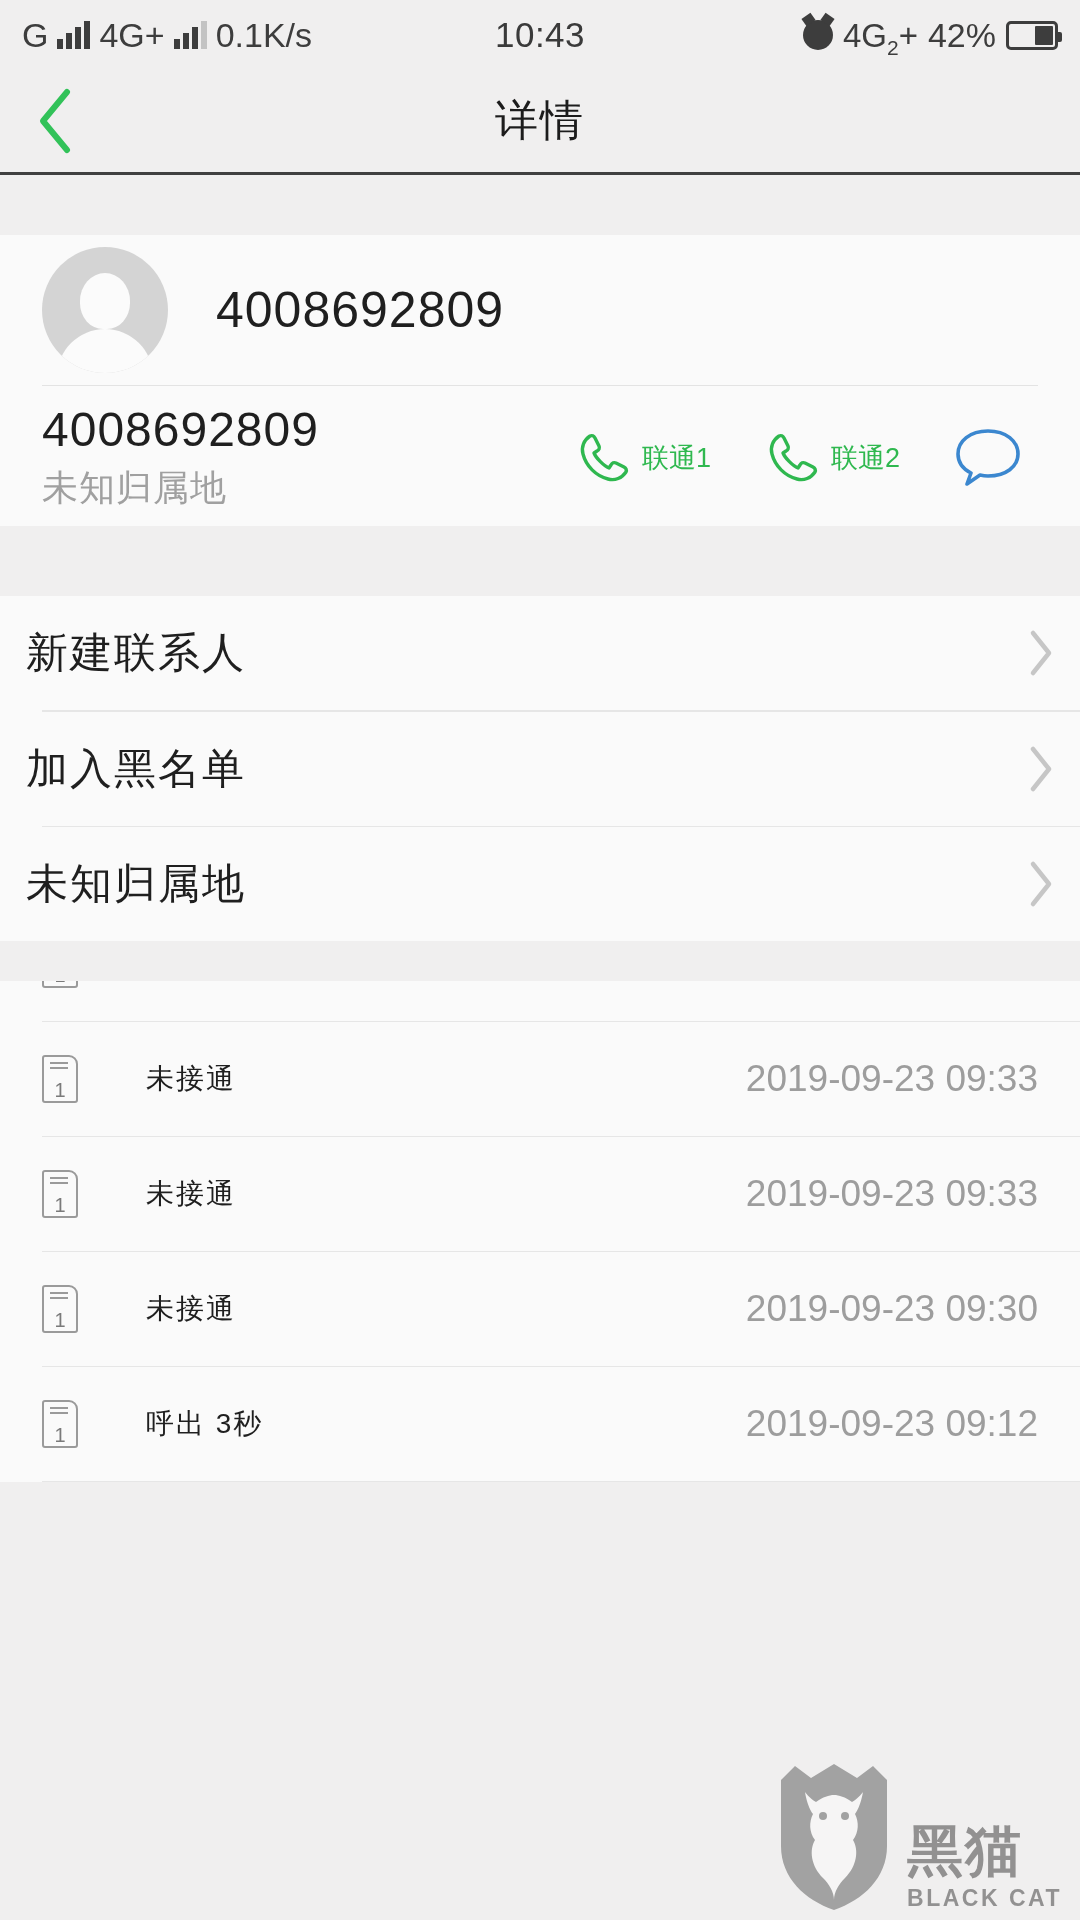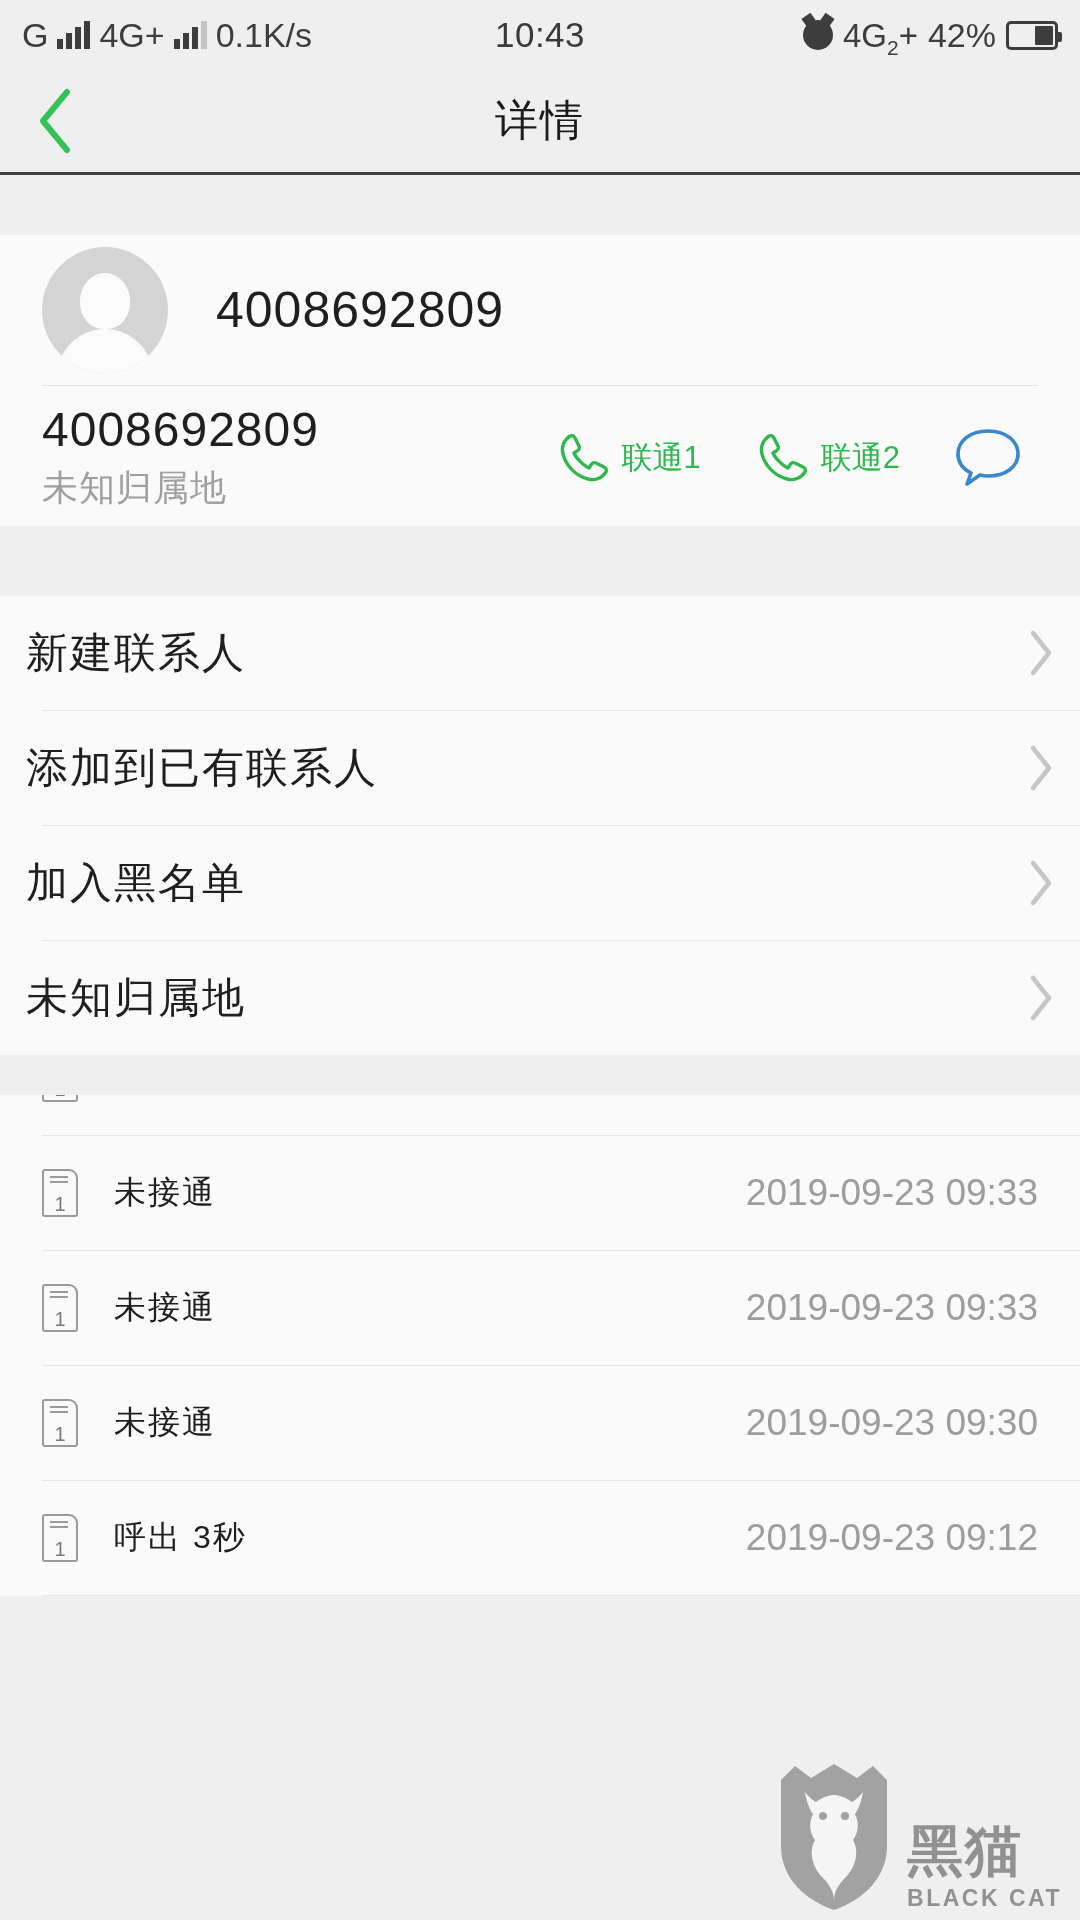--- a/index.html
+++ b/index.html
@@ -218,21 +218,21 @@
     gap: 50px;
     padding-right: 12px;
   }
   .call-action {
     display: flex;
     align-items: center;
     gap: 6px;
     cursor: pointer;
   }
   .call-label {
-    font-size: 31px;
+    font-size: 27px;
     color: #2fb84f;
     letter-spacing: 0;
     white-space: nowrap;
   }
   .msg-action { cursor: pointer; display:flex; align-items:center; }
 
   
   .menu-list { background: #fafafa; }
   .menu-item {
     height: 114px;
@@ -291,22 +291,22 @@
   }
   .sim-num {
     position: absolute;
     bottom: 1px; left: 0; right: 0;
     text-align: center;
     font-size: 20px;
     color: #7a7a7a;
     line-height: 1;
   }
   .log-type {
-    margin-left: 36px;
-    font-size: 32px;
+    margin-left: 68px;
+    font-size: 28px;
     color: #1f1f1f;
     letter-spacing: 2px;
   }
   .log-time {
     margin-left: auto;
     font-size: 37px;
     color: #9d9d9d;
     letter-spacing: 0;
   }
   .log-sep {
@@ -436,26 +436,20 @@
   <div class="menu-list">
 
     <div class="menu-item">
       <span class="menu-label">新建联系人</span>
       <svg class="chev-right" width="26" height="48" viewBox="0 0 26 48">
         <path d="M5 4 L21 24 L5 44" fill="none" stroke="#c6c6c6" stroke-width="4.5" stroke-linecap="round" stroke-linejoin="round"></path>
       </svg>
     </div>
     <div class="menu-sep"></div>
 
-    <div class="menu-item">
-      <span class="menu-label">添加到已有联系人</span>
-      <svg class="chev-right" width="26" height="48" viewBox="0 0 26 48">
-        <path d="M5 4 L21 24 L5 44" fill="none" stroke="#c6c6c6" stroke-width="4.5" stroke-linecap="round" stroke-linejoin="round"></path>
-      </svg>
-    </div>
     <div class="menu-sep"></div>
 
     <div class="menu-item">
       <span class="menu-label">加入黑名单</span>
       <svg class="chev-right" width="26" height="48" viewBox="0 0 26 48">
         <path d="M5 4 L21 24 L5 44" fill="none" stroke="#c6c6c6" stroke-width="4.5" stroke-linecap="round" stroke-linejoin="round"></path>
       </svg>
     </div>
     <div class="menu-sep"></div>
 

